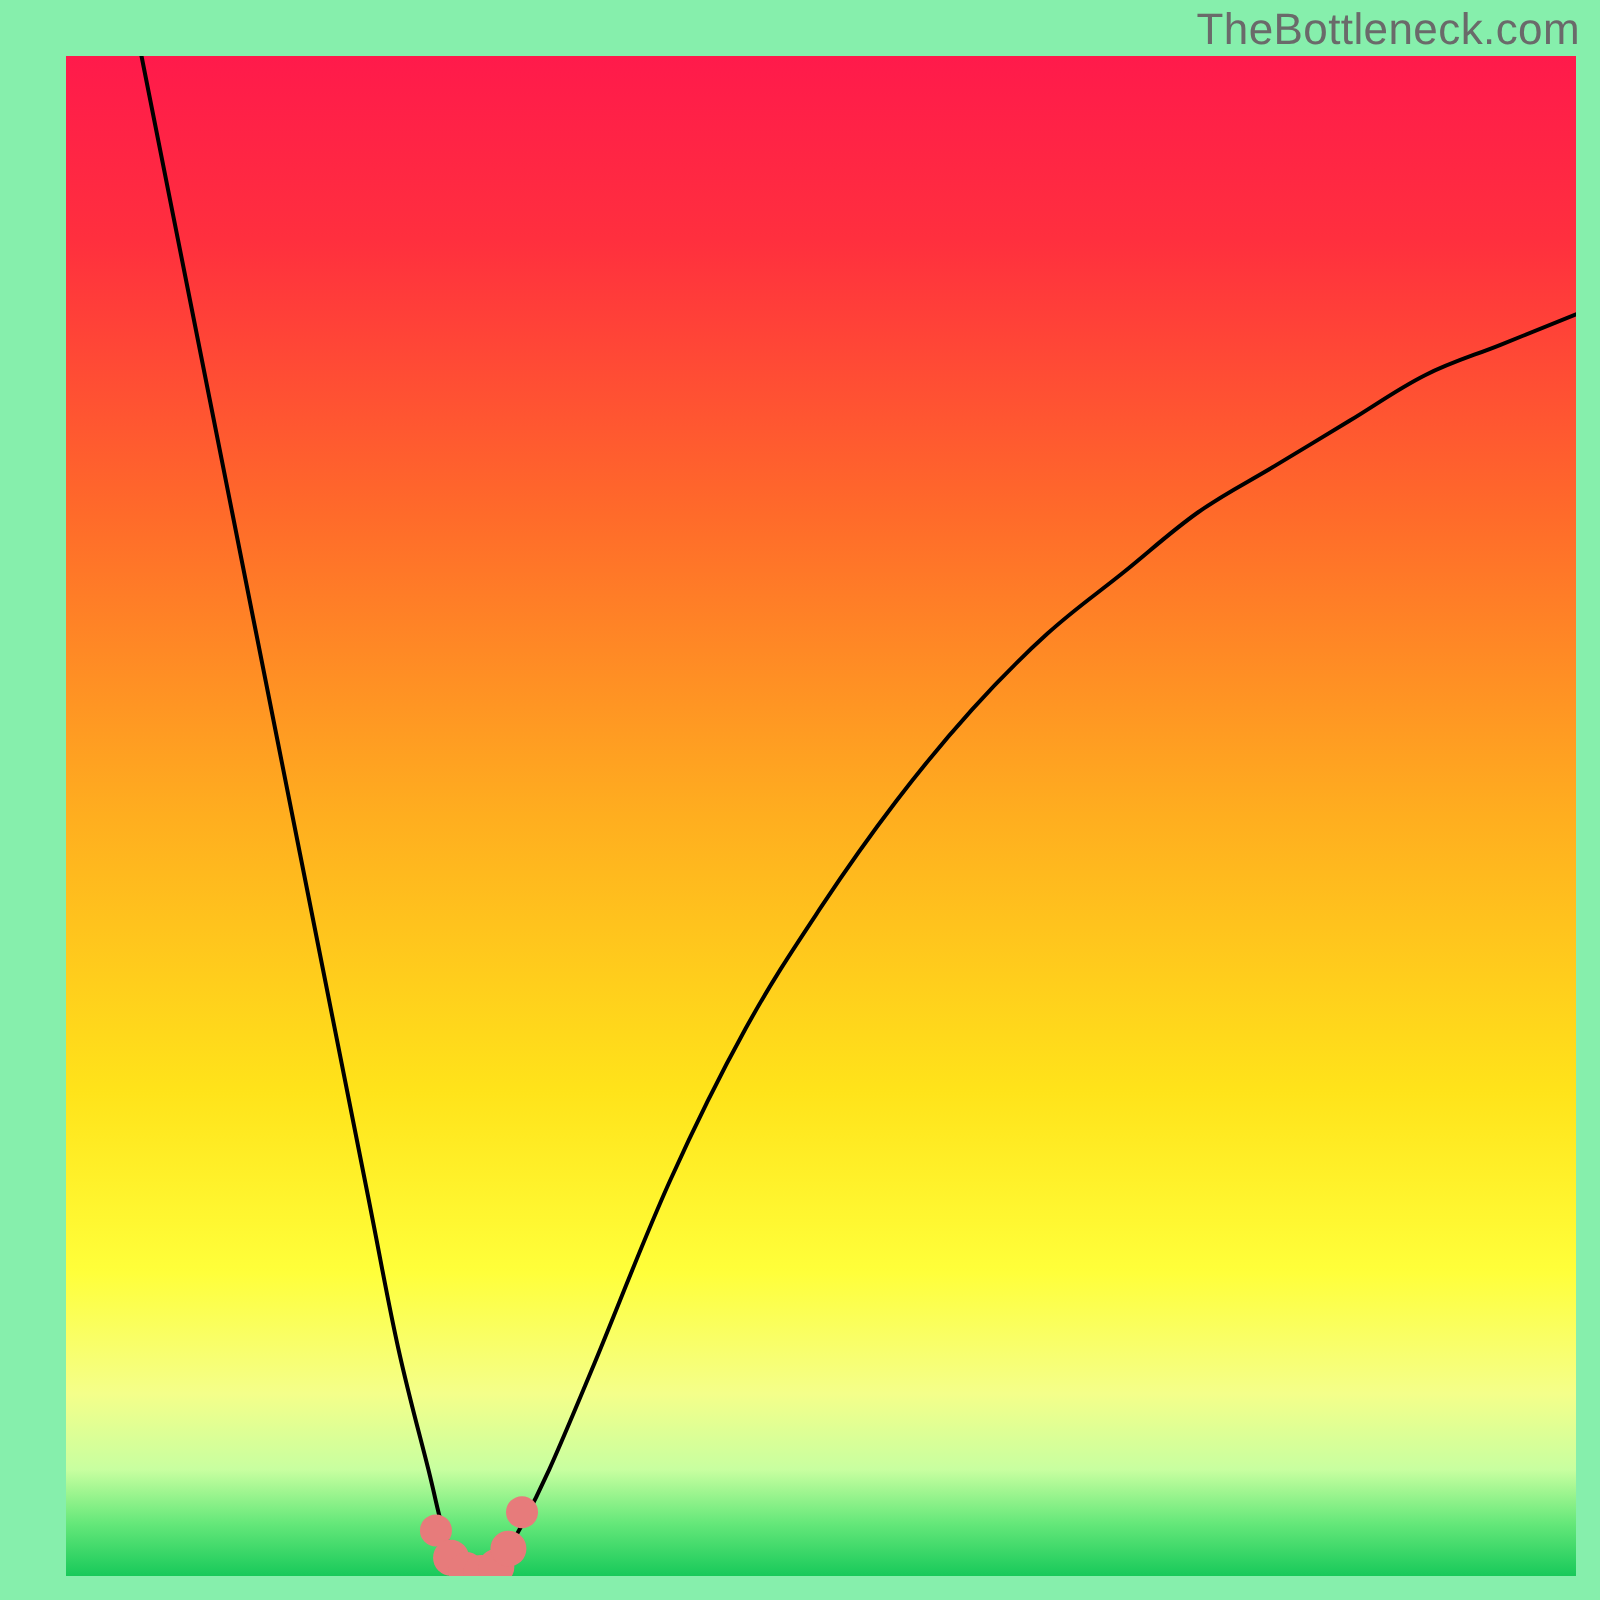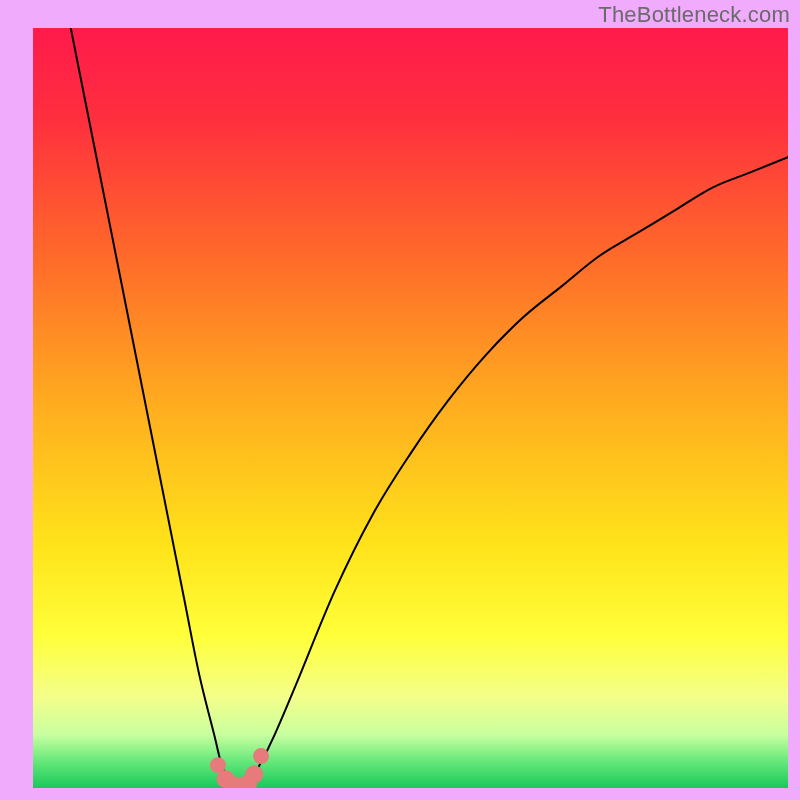--- a/index.html
+++ b/index.html
@@ -10,21 +10,21 @@
     background: #000;
     overflow: hidden;
     font-family: Arial, Helvetica, sans-serif;
   }
   .frame {
     position: absolute;
     left: 0;
     top: 0;
     width: 800px;
     height: 800px;
-    background: #f0abfc;
+    background: #86efac;
   }
   .plot {
     position: absolute;
     box-sizing: border-box;
   }
   .gradient {
     position: absolute;
     left: 0;
     top: 0;
     right: 0;

